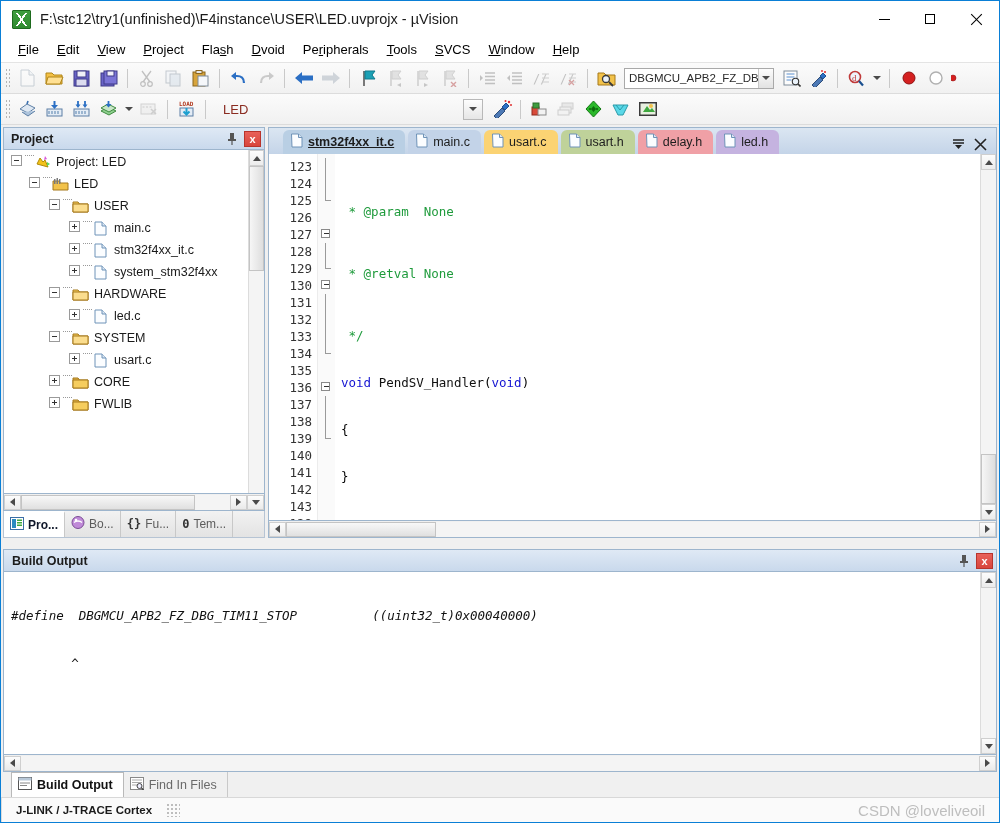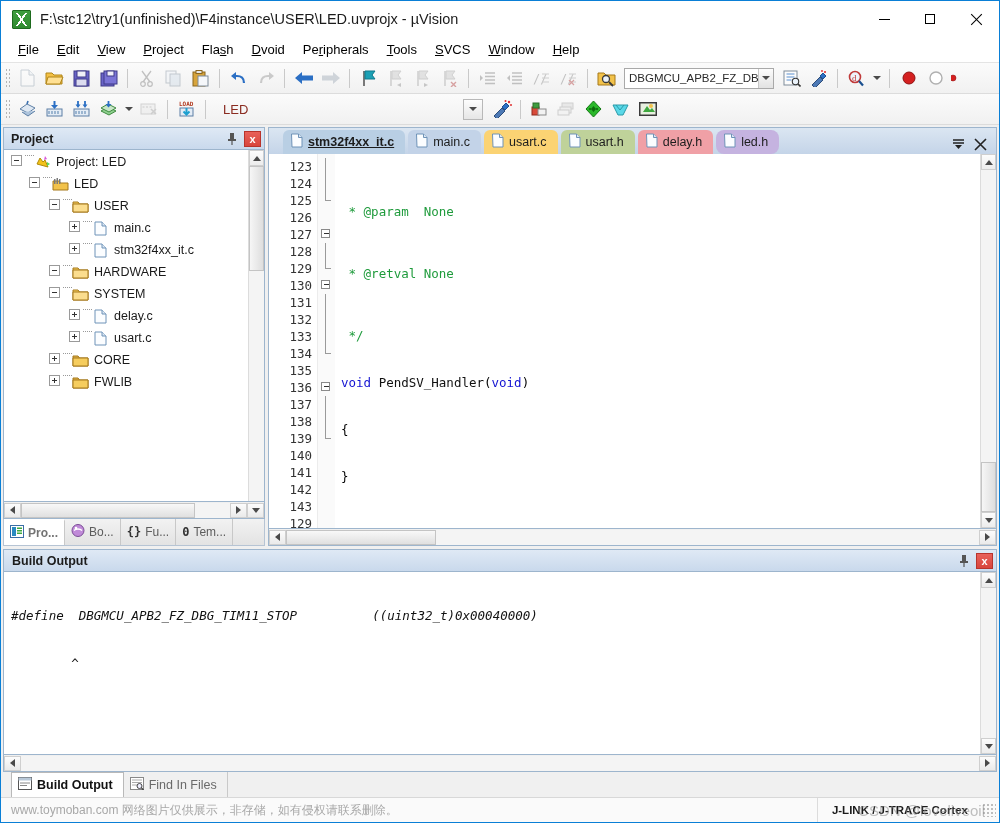--- a/index.html
+++ b/index.html
@@ -331,21 +331,21 @@
     padding: 0 6px;
     font-size: 12px;
     border-right: 1px solid #c8c8c8;
     color: #5c5c5c;
     cursor: default;
     gap: 4px;
     white-space: nowrap;
   }
   .ptab.active {
     background: #fff;
-    color: #737373;
+    color: #0f172a;
     font-weight: bold;
     border-top: 2px solid #ffffff;
   }
 
   
   .editor-area {
     flex: 1;
     display: flex;
     flex-direction: column;
     min-width: 0;
@@ -471,21 +471,21 @@
     display: flex;
     align-items: center;
     flex: none;
   }
 
   
   .build-panel {
     flex: none;
     display: flex;
     flex-direction: column;
-    margin: 3px 2px 0 2px;
+    margin: 11px 2px 0 2px;
     height: 248px;
   }
   .build-head {
     height: 22px;
     background: linear-gradient(#dfe9f5,#c9d9ec);
     border: 1px solid #9db5cd;
     border-bottom: none;
     display: flex; align-items: center;
     padding: 0 3px 0 8px;
     flex: none;
@@ -1044,57 +1044,68 @@
             <div class="dashline"></div>
             <span class="ico">
               <svg width="17" height="15" viewBox="0 0 17 15">
                   <path d="M3 1h7l4 4v9H3z" fill="#fbfdff" stroke="#6f93b8"></path>
                   <path d="M10 1v4h4" fill="#dce8f4" stroke="#6f93b8"></path>
                 </svg>
             </span>
             <span class="tlabel">stm32f4xx_it.c</span>
           </div>
 
+          <div class="tnode" style="padding-left:61px;">
+            <div class="expander plus"></div>
+            <div class="dashline"></div>
+            <span class="ico">
+              <svg width="17" height="15" viewBox="0 0 17 15">
+                  <path d="M3 1h7l4 4v9H3z" fill="#fbfdff" stroke="#6f93b8"></path>
+                  <path d="M10 1v4h4" fill="#dce8f4" stroke="#6f93b8"></path>
+                </svg>
+            </span>
+            <span class="tlabel">system_stm32f4xx</span>
+          </div>
 
           <div class="tnode" style="padding-left:41px;">
             <div class="expander"></div>
             <div class="dashline"></div>
             <span class="ico">
               <svg width="17" height="15" viewBox="0 0 17 15">
                   <path d="M1 3h5l1.5 2H16v8H1z" fill="#f6cd5e" stroke="#a5791a"></path>
                   <path d="M1 5h15v8H1z" fill="#fbdd8e" stroke="#a5791a"></path>
                 </svg>
             </span>
             <span class="tlabel">HARDWARE</span>
           </div>
 
+          <div class="tnode" style="padding-left:61px;">
+            <div class="expander plus"></div>
+            <div class="dashline"></div>
+            <span class="ico">
+              <svg width="17" height="15" viewBox="0 0 17 15">
+                  <path d="M3 1h7l4 4v9H3z" fill="#fbfdff" stroke="#6f93b8"></path>
+                  <path d="M10 1v4h4" fill="#dce8f4" stroke="#6f93b8"></path>
+                </svg>
+            </span>
+            <span class="tlabel">led.c</span>
+          </div>
 
           <div class="tnode" style="padding-left:41px;">
             <div class="expander"></div>
             <div class="dashline"></div>
             <span class="ico">
               <svg width="17" height="15" viewBox="0 0 17 15">
                   <path d="M1 3h5l1.5 2H16v8H1z" fill="#f6cd5e" stroke="#a5791a"></path>
                   <path d="M1 5h15v8H1z" fill="#fbdd8e" stroke="#a5791a"></path>
                 </svg>
             </span>
             <span class="tlabel">SYSTEM</span>
           </div>
 
-          <div class="tnode" style="padding-left:61px;">
-            <div class="expander plus"></div>
-            <div class="dashline"></div>
-            <span class="ico">
-              <svg width="17" height="15" viewBox="0 0 17 15">
-                  <path d="M3 1h7l4 4v9H3z" fill="#fbfdff" stroke="#6f93b8"></path>
-                  <path d="M10 1v4h4" fill="#dce8f4" stroke="#6f93b8"></path>
-                </svg>
-            </span>
-            <span class="tlabel">delay.c</span>
-          </div>
 
 
           <div class="tnode" style="padding-left:61px;">
             <div class="expander plus"></div>
             <div class="dashline"></div>
             <span class="ico">
               <svg width="17" height="15" viewBox="0 0 17 15">
                   <path d="M3 1h7l4 4v9H3z" fill="#fbfdff" stroke="#6f93b8"></path>
                   <path d="M10 1v4h4" fill="#dce8f4" stroke="#6f93b8"></path>
                 </svg>
@@ -1232,21 +1243,21 @@
         <div class="etab" style="background:#f0a0a6;">
           <span>
             <svg width="13" height="15" viewBox="0 0 13 15">
                 <path d="M1.5 1h7l3.5 3.5V14h-10z" fill="#fbfdff" stroke="#6f93b8"></path>
                 <path d="M8.5 1v3.5H12" fill="#dce8f4" stroke="#6f93b8"></path>
               </svg>
           </span>
           <span class="etab-label">delay.h</span>
         </div>
 
-        <div class="etab" style="background:#c5b3e0;border-radius:8px;">
+        <div class="etab" style="background:#c5b3e0;">
           <span>
             <svg width="13" height="15" viewBox="0 0 13 15">
                 <path d="M1.5 1h7l3.5 3.5V14h-10z" fill="#fbfdff" stroke="#6f93b8"></path>
                 <path d="M8.5 1v3.5H12" fill="#dce8f4" stroke="#6f93b8"></path>
               </svg>
           </span>
           <span class="etab-label">led.h</span>
         </div>
 
         <div class="tabbar-right">
@@ -1473,21 +1484,20 @@
               <circle cx="9.5" cy="9" r="2.5" fill="#eef" stroke="#444"></circle>
               <path d="M11.5 11l2 2" stroke="#444" stroke-width="1.4"></path>
             </svg>
         </span>
         <span>Find In Files</span>
       </div>
     </div>
   </div>
 
   <div class="statusbar">
-    <div class="status-left">www.toymoban.com 网络图片仅供展示，非存储，如有侵权请联系删除。</div>
     <div class="status-sep"></div>
     <div class="status-cell">
       <span>J-LINK / J-TRACE Cortex</span>
     </div>
     <div class="grip-corner"></div>
     <div class="watermark">CSDN @loveliveoil</div>
   </div>
 
 </div>
 

